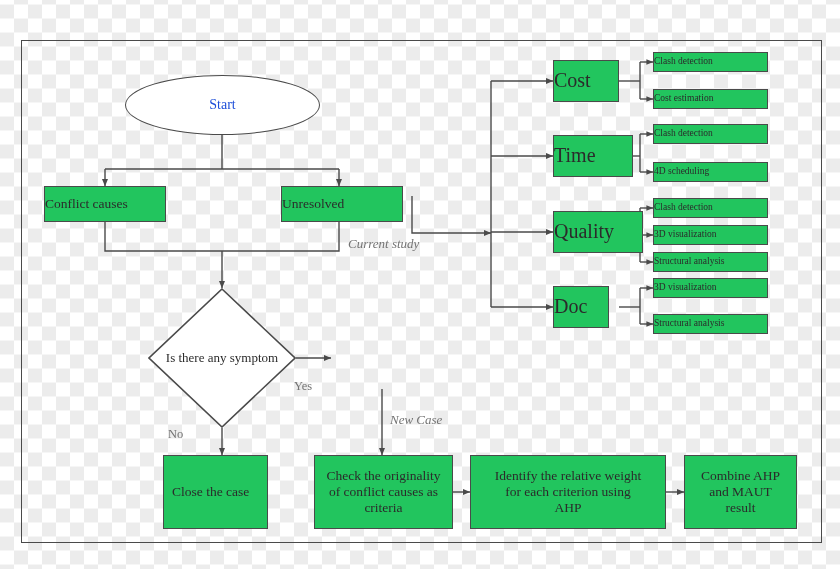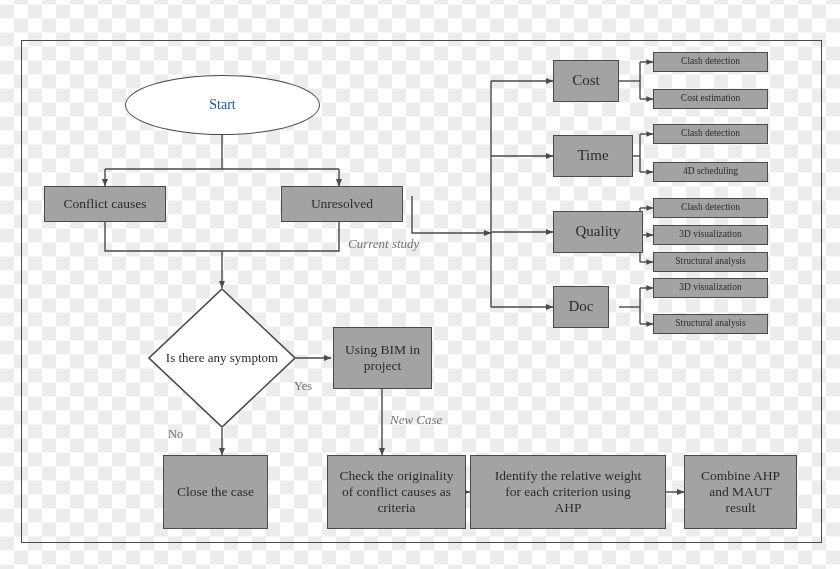--- a/index.html
+++ b/index.html
@@ -35,36 +35,35 @@
     top: 0;
     width: 840px;
     height: 569px;
     pointer-events: none;
   }
   .node {
     position: absolute;
     box-sizing: border-box;
     display: flex;
     align-items: center;
-    justify-content: center;
     text-align: center;
-    background: #a3a3a3;
+    background: #22c55e;
     color: #2b2b2b;
     line-height: 1.18;
   }
   .rect {
     border: 1.6px solid #4a4a4a;
   }
   .leafbox {
     border: 1.4px solid #4a4a4a;
     font-size: 9.5px;
   }
   .critbox {
     border: 1.8px solid #4a4a4a;
-    font-size: 15px;
+    font-size: 20px;
   }
   .procbox {
     font-size: 13.5px;
   }
   .topbox {
     font-size: 13.5px;
   }
   .ellipse {
     position: absolute;
     box-sizing: border-box;
@@ -198,29 +197,26 @@
   <div class="diamond-wrap" style="left:148px; top:288px; width:148px; height:140px;">
     <svg class="diamond-shape" width="148" height="140" viewBox="0 0 148 140">
       <polygon points="74,1 147,70 74,139 1,70" fill="#ffffff" stroke="#4a4a4a" stroke-width="1.6"></polygon>
     </svg>
     <div class="diamond-label">Is there any symptom</div>
   </div>
 
   <div class="edge-label" style="left:294px; top:336px;margin-top:43px;">Yes</div>
   <div class="edge-label" style="left:168px; top:427px;">No</div>
 
-  <div class="node rect procbox" style="left:333px; top:327px; width:99px; height:62px; padding:0 8px;">
-    <span>Using BIM in project</span>
-  </div>
 
   <div class="node rect procbox" style="left:163px; top:455px; width:105px; height:74px; padding:0 8px;">
     <span>Close the case</span>
   </div>
 
-  <div class="node rect procbox" style="left:327px; top:455px; width:139px; height:74px; padding:16px 7px;">
+  <div class="node rect procbox" style="left:314px; top:455px; width:139px; height:74px; padding:16px 7px;">
     <span>Check the originality of conflict causes as criteria</span>
   </div>
 
   <div class="node rect procbox" style="left:470px; top:455px; width:196px; height:74px; padding:0 21px;">
     <span>Identify the relative weight for each criterion using AHP</span>
   </div>
 
   <div class="node rect procbox" style="left:684px; top:455px; width:113px; height:74px; padding:0 8px;">
     <span>Combine AHP and MAUT result</span>
   </div>

